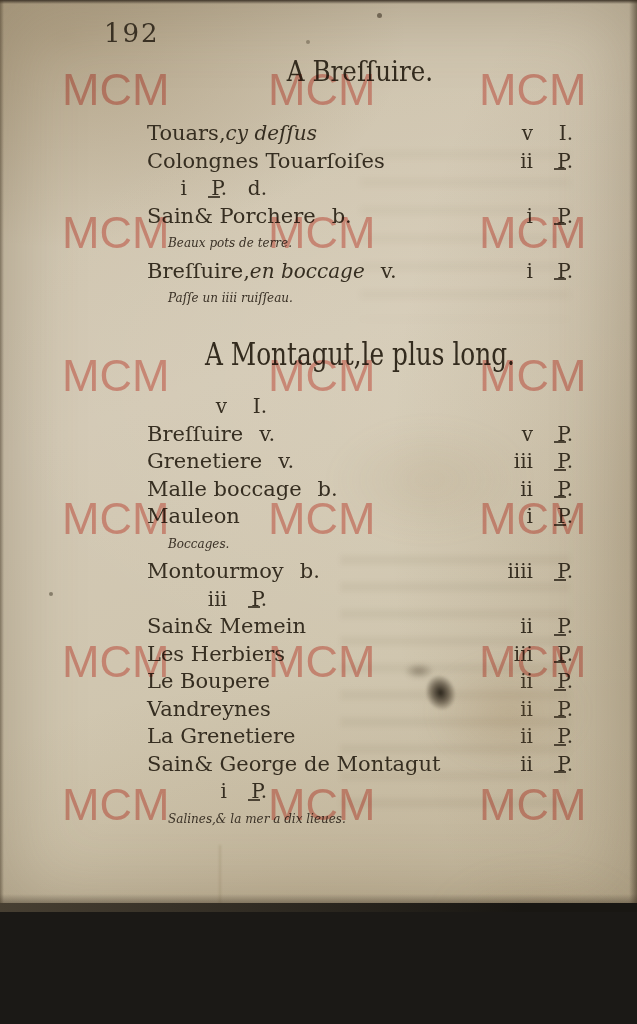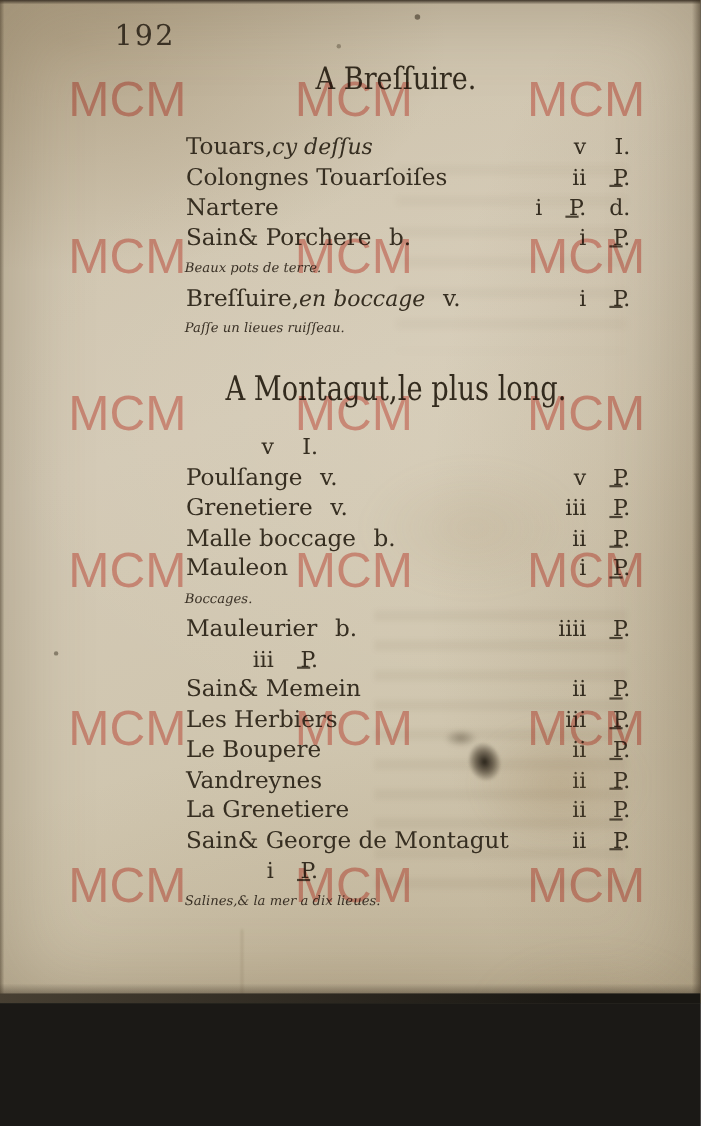--- a/index.html
+++ b/index.html
@@ -15,21 +15,21 @@
     box-shadow:inset 0 0 70px 14px rgba(95,75,45,0.28);
   }
   .abs{position:absolute;}
   
   .pagenum{left:104px;top:18px;font-size:26px;letter-spacing:2px;color:#3a3124;}
   .h{left:147px;width:426px;text-align:center;color:#332b1e;white-space:nowrap;}
   .h1{top:55px;font-size:28px;transform:scaleX(0.88);}
   .h2{top:336px;font-size:31px;transform:scaleX(0.80);}
   
   .list{left:147px;width:426px;color:#362e21;}
-  .row{display:flex;align-items:baseline;height:27.5px;line-height:27.5px;font-size:21px;white-space:nowrap;margin-left:22px;}
+  .row{display:flex;align-items:baseline;height:27.5px;line-height:27.5px;font-size:21px;white-space:nowrap;}
   .nm{flex:1 1 auto;min-width:0;}
   .sg-r{font-style:normal;}
   .sg-i{font-style:italic;font-size:20px;}
   .sg-x{margin-left:16px;}
   .c{flex:0 0 40px;text-align:right;font-size:20px;position:relative;}
   .c.ps::after{content:"";position:absolute;right:7px;bottom:5px;width:12px;height:1.6px;background:#362e21;opacity:.85;}
   .note{height:27.5px;line-height:27px;padding-left:21px;font-style:italic;font-size:12px;color:#3a3126;white-space:nowrap;}
   
   .wm{position:absolute;font-family:"Liberation Sans",sans-serif;font-size:45px;line-height:45px;
       letter-spacing:0;font-weight:400;mix-blend-mode:multiply;pointer-events:none;text-align:center;}
@@ -85,50 +85,49 @@
         <span class="c">v</span>
         <span class="c">I.</span>
       </div>
       <div class="row">
         <span class="nm"><span class="sg-r">Colongnes Touarſoiſes</span></span>
         <span class="c"></span>
         <span class="c">ii</span>
         <span class="c ps">P.</span>
       </div>
       <div class="row">
-        <span class="nm"><span class="sg-r">Nartere</span></span>
         <span class="c">i</span>
         <span class="c ps">P.</span>
         <span class="c">d.</span>
       </div>
       <div class="row">
         <span class="nm"><span class="sg-r">Sain&amp; Porchere</span><span class="sg-x">b.</span></span>
         <span class="c"></span>
         <span class="c">i</span>
         <span class="c ps">P.</span>
       </div>
       <div class="note">Beaux pots de terre.</div>
       <div class="row">
         <span class="nm"><span class="sg-r">Breſſuire,</span><span class="sg-i">en boccage</span><span class="sg-x">v.</span></span>
         <span class="c"></span>
         <span class="c">i</span>
         <span class="c ps">P.</span>
       </div>
-      <div class="note">Paſſe un lieues ruiſſeau.</div>
+      <div class="note">Paſſe un iiii ruiſſeau.</div>
     </div>
 
   <div class="abs h h2">A Montagut,le plus long.</div>
   <div class="abs list" style="top:393px">
       <div class="row">
         <span class="c"></span>
         <span class="c">v</span>
         <span class="c">I.</span>
       </div>
       <div class="row">
-        <span class="nm"><span class="sg-r">Poulſange</span><span class="sg-x">v.</span></span>
+        <span class="nm"><span class="sg-r">Breſſuire</span><span class="sg-x">v.</span></span>
         <span class="c"></span>
         <span class="c">v</span>
         <span class="c ps">P.</span>
       </div>
       <div class="row">
         <span class="nm"><span class="sg-r">Grenetiere</span><span class="sg-x">v.</span></span>
         <span class="c"></span>
         <span class="c">iii</span>
         <span class="c ps">P.</span>
       </div>
@@ -139,21 +138,21 @@
         <span class="c ps">P.</span>
       </div>
       <div class="row">
         <span class="nm"><span class="sg-r">Mauleon</span></span>
         <span class="c"></span>
         <span class="c">i</span>
         <span class="c ps">P.</span>
       </div>
       <div class="note">Boccages.</div>
       <div class="row">
-        <span class="nm"><span class="sg-r">Mauleurier</span><span class="sg-x">b.</span></span>
+        <span class="nm"><span class="sg-r">Montourmoy</span><span class="sg-x">b.</span></span>
         <span class="c"></span>
         <span class="c">iiii</span>
         <span class="c ps">P.</span>
       </div>
       <div class="row">
         <span class="c"></span>
         <span class="c">iii</span>
         <span class="c ps">P.</span>
       </div>
       <div class="row">

